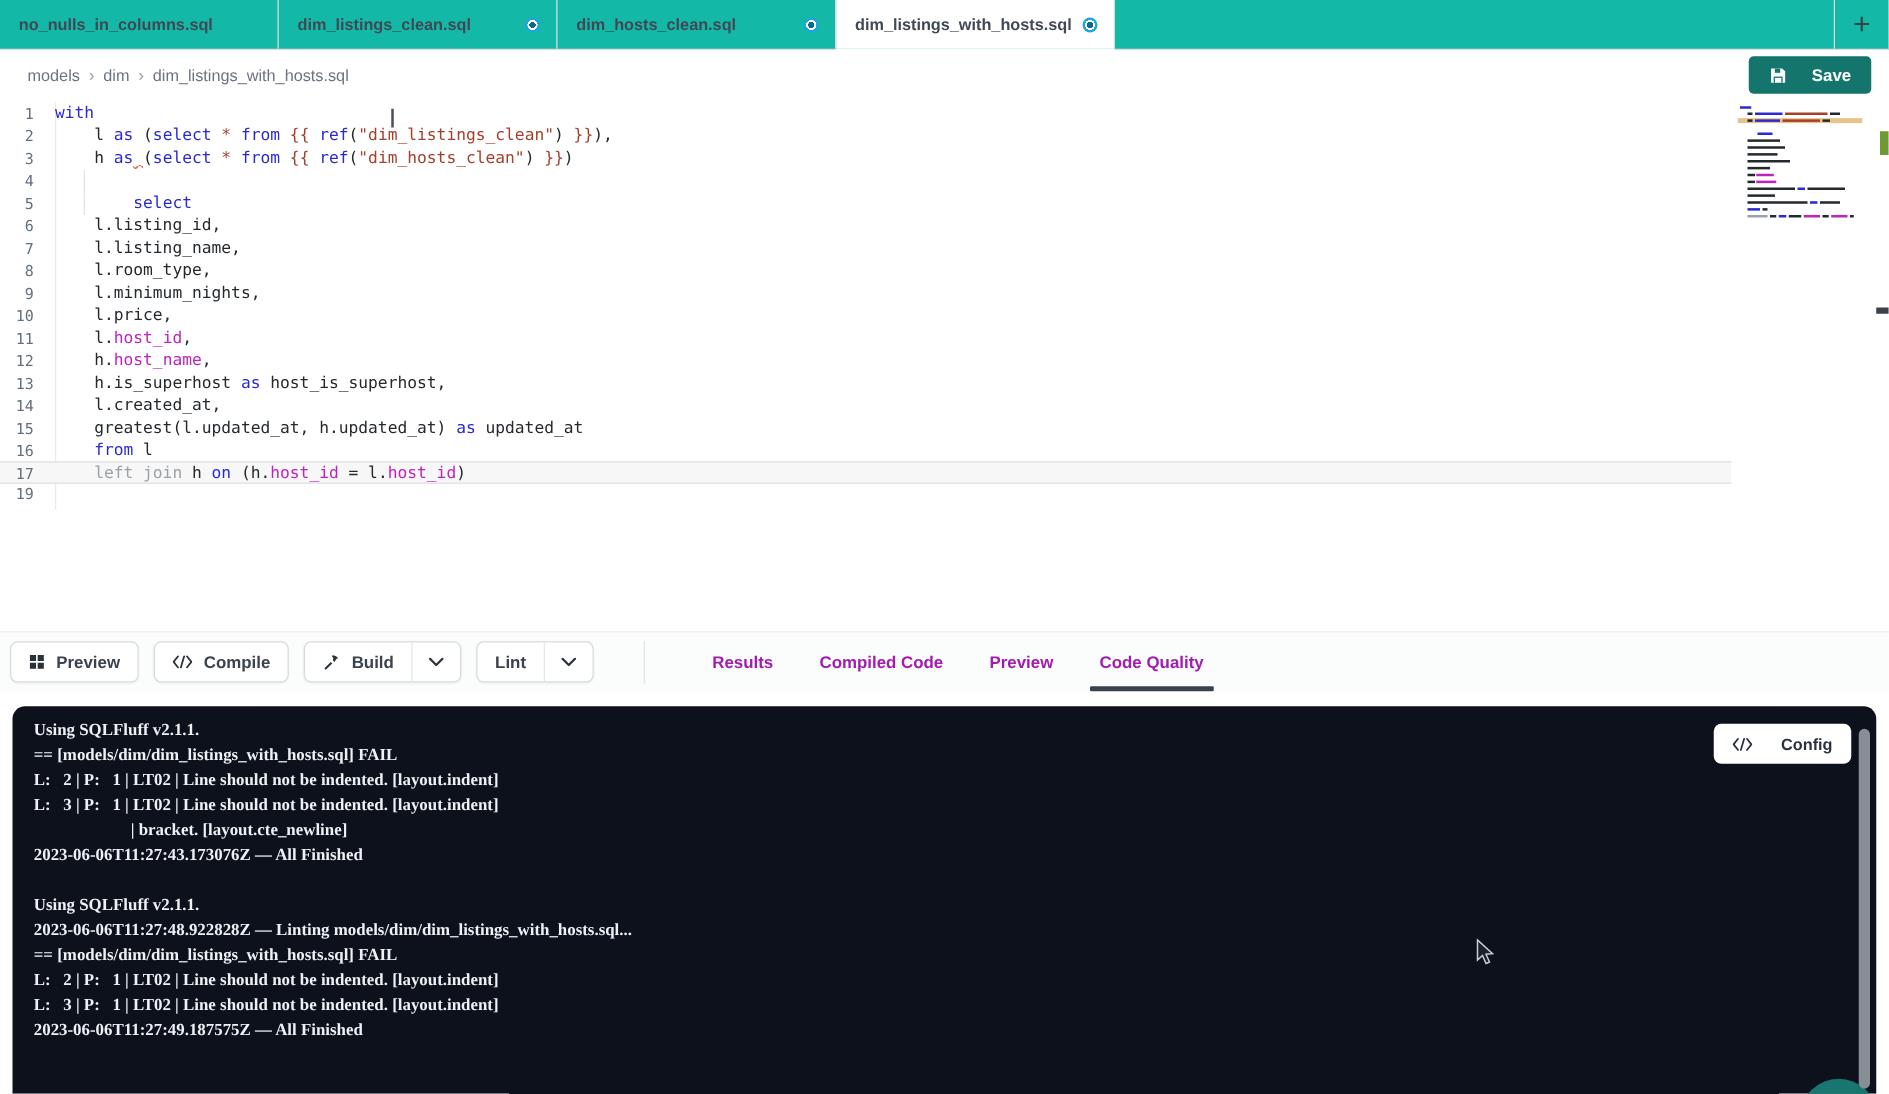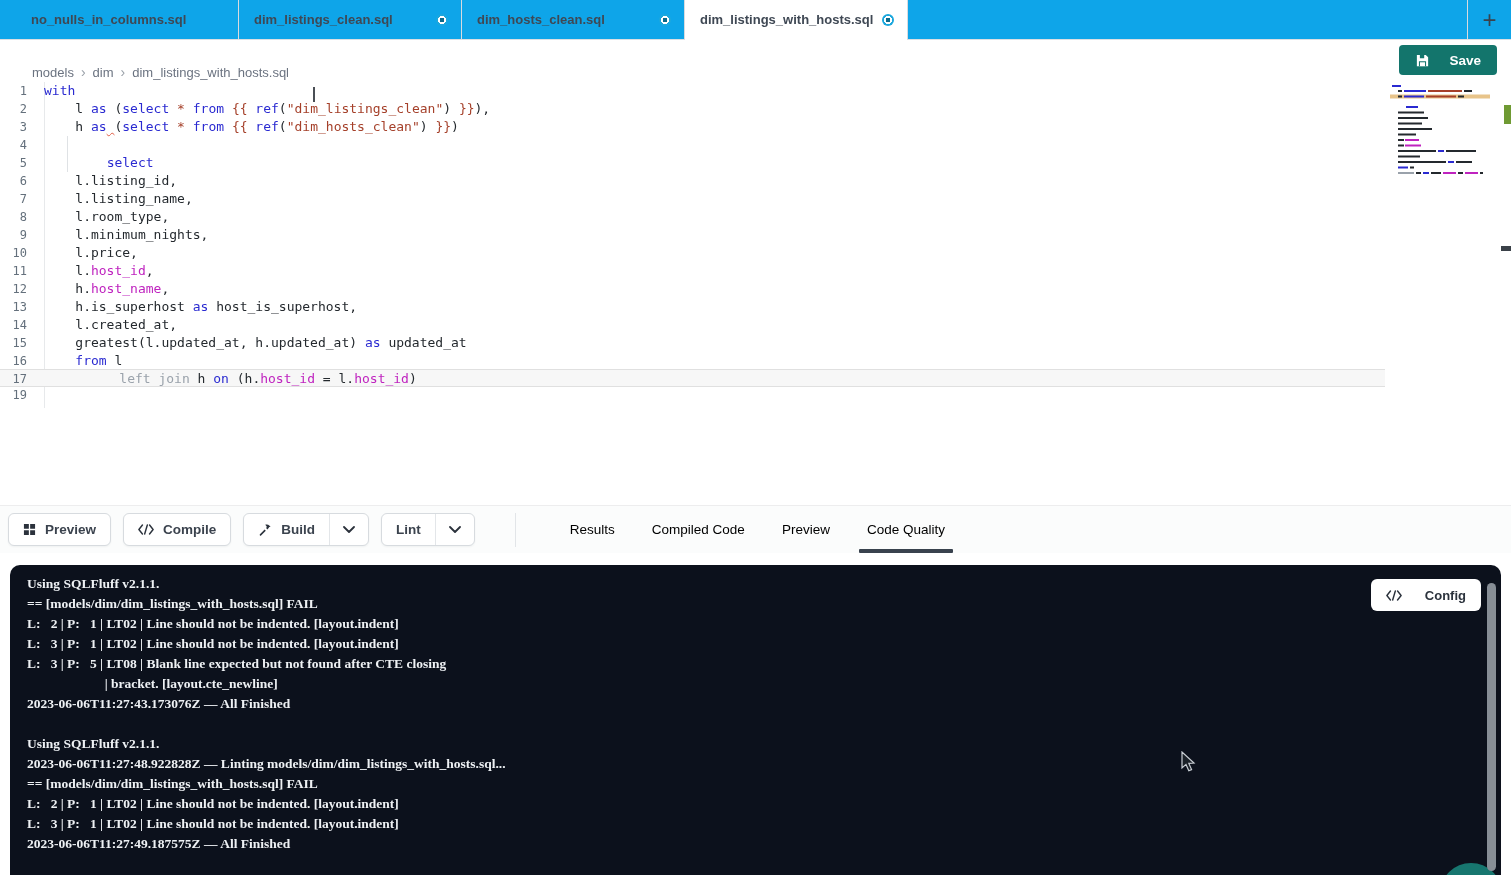--- a/index.html
+++ b/index.html
@@ -6,21 +6,21 @@
   html,body { width:1511px; height:875px; overflow:hidden; }
   body {
     font-family:"Liberation Sans", sans-serif;
     background:#ffffff; position:relative;
     color:#24292e;
   }
 
   
   .tab-bar{
     position:absolute; top:0; left:0; right:0; height:40px;
-    background:#0ea5e9; display:flex; border-bottom:1px solid #dcdfe3;padding-left:16px;
+    background:#14b8a6; display:flex; border-bottom:1px solid #dcdfe3;
   }
   .tab{
     width:223px; flex:none; display:flex; align-items:center;
     justify-content:space-between; padding:0 13px 0 15px;
     border-right:1px solid #d8dbdf; font-size:13px; font-weight:700;
     color:#3f4854; cursor:pointer; background:transparent;
   }
   .tab.active{ background:#ffffff; position:relative; }
   .tab.active::after{ content:""; position:absolute; left:0; right:0; bottom:-1px; height:1px; background:#ffffff; }
   .tab-label{ white-space:nowrap; overflow:hidden; text-overflow:ellipsis; }
@@ -29,21 +29,21 @@
     background:radial-gradient(circle, #0b6a8c 0 29%, #ffffff 30% 47%, var(--dot,#1ba7dd) 48% 100%);
   }
   .new-tab-btn{
     margin-left:auto; width:44px; display:flex; align-items:center; justify-content:center;
     border-left:1px solid #d8dbdf; font-size:24px; font-weight:400; color:#3a424c; cursor:pointer;
   }
 
   
   .breadcrumb-bar{
     position:absolute; top:40px; left:0; right:0; height:40px;
-    background:#ffffff; display:flex; align-items:flex-end; padding:0 32px;
+    background:#ffffff; display:flex; align-items:center; padding:0 22px;
   }
   .crumb{ font-size:13px; color:#6b7380; cursor:pointer; }
   .crumb-sep{ margin:0 7px; color:#9aa1a9; font-size:14px; }
   .save-btn{
     position:absolute; right:14px; top:5px; height:30px;
     background:var(--accent,#13756c); color:#fff; border:none; border-radius:4px;
     display:flex; align-items:center; gap:19px; padding:0 16px;
     font-family:"Liberation Sans",sans-serif; font-size:13.5px; font-weight:700; cursor:pointer;
   }
 
@@ -60,21 +60,21 @@
     color:#64707c; font-size:12px; line-height:18px;
   }
   .code-line .code{ padding-left:8px; white-space:pre; color:var(--txt,#24292e); position:relative; }
   .code-line.current{ background:#f7f7f7; border-top:1px solid #e0e0e0; border-bottom:1px solid #e0e0e0; margin:-1px 0; }
   .code-line.guide .code::before{
     content:""; position:absolute; left:31px; top:0; height:18px; width:1px; background:#dfe2e5;
   }
   .tok-kw{ color:var(--kw,#2a2ad1); }
   .tok-red{ color:var(--red,#a5402a); }
   .tok-mag{ color:var(--mag,#bf23bf); }
-  .tok-gray{ color:var(--gray,#9aa2ab);margin-left:44px; }
+  .tok-gray{ color:var(--gray,#9aa2ab); }
   .tok-pl{ color:var(--txt,#24292e); }
   .tok-sq{ text-decoration: underline wavy #e05d44 1px; text-decoration-skip-ink:none; }
 
   .text-cursor{ position:absolute; left:313px; top:7px; width:2px; height:15px; background:#4a4f55; }
 
   
   .minimap{ position:absolute; top:4px; left:1390px; width:100px; height:112px; }
   .ruler-marker-green{ position:absolute; left:1504px; top:25px; width:7px; height:19px; background:#6f9a33; }
   .ruler-marker-dark{ position:absolute; left:1501px; top:166px; width:10px; height:5px; background:#3a4148; }
 
@@ -90,22 +90,22 @@
     box-shadow:0 1px 2px rgba(20,30,40,.05); cursor:pointer;
   }
   .split-main{ display:flex; align-items:center; gap:9px; padding:0 14px;
     font-size:13.5px; font-weight:700; color:#3b434e; }
   .split-caret{ display:flex; align-items:center; padding:0 13px; border-left:1px solid #e3e6e9; }
   .btn-icon{ display:inline-flex; align-items:center; }
 
   .toolbar-divider{ width:1px; height:34px; background:#e2e5e8; margin:0 14px 0 4px; }
   .result-tabs{ display:flex; align-items:stretch; height:100%; gap:33px; margin-left:14px; }
   .result-tab{
-    display:flex; align-items:center; font-size:13.5px; font-weight:400;
-    color:#000000; position:relative; cursor:pointer; padding:0 2px;
+    display:flex; align-items:center; font-size:13.5px; font-weight:700;
+    color:#a21caf; position:relative; cursor:pointer; padding:0 2px;
   }
   .result-tab.active::after{
     content:""; position:absolute; left:-6px; right:-6px; bottom:0; height:4px;
     background:#39424e; border-radius:1px;
   }
 
   
   .terminal{
     position:absolute; left:10px; right:10px; top:565px; bottom:0;
     background:var(--term-bg,#0c111c); border-radius:10px 10px 0 0;
@@ -303,21 +303,20 @@
       <div class="result-tab active">Code Quality</div>
     </div>
 </div>
 
 <div class="terminal">
   <div>
       <div class="term-line">Using SQLFluff v2.1.1.</div>
       <div class="term-line">== [models/dim/dim_listings_with_hosts.sql] FAIL</div>
       <div class="term-line">L:   2 | P:   1 | LT02 | Line should not be indented. [layout.indent]</div>
       <div class="term-line">L:   3 | P:   1 | LT02 | Line should not be indented. [layout.indent]</div>
-      <div class="term-line">L:   3 | P:   5 | LT08 | Blank line expected but not found after CTE closing</div>
       <div class="term-line">                       | bracket. [layout.cte_newline]</div>
       <div class="term-line">2023-06-06T11:27:43.173076Z — All Finished</div>
       <div class="term-line"> </div>
       <div class="term-line">Using SQLFluff v2.1.1.</div>
       <div class="term-line">2023-06-06T11:27:48.922828Z — Linting models/dim/dim_listings_with_hosts.sql...</div>
       <div class="term-line">== [models/dim/dim_listings_with_hosts.sql] FAIL</div>
       <div class="term-line">L:   2 | P:   1 | LT02 | Line should not be indented. [layout.indent]</div>
       <div class="term-line">L:   3 | P:   1 | LT02 | Line should not be indented. [layout.indent]</div>
       <div class="term-line">2023-06-06T11:27:49.187575Z — All Finished</div>
     </div>

